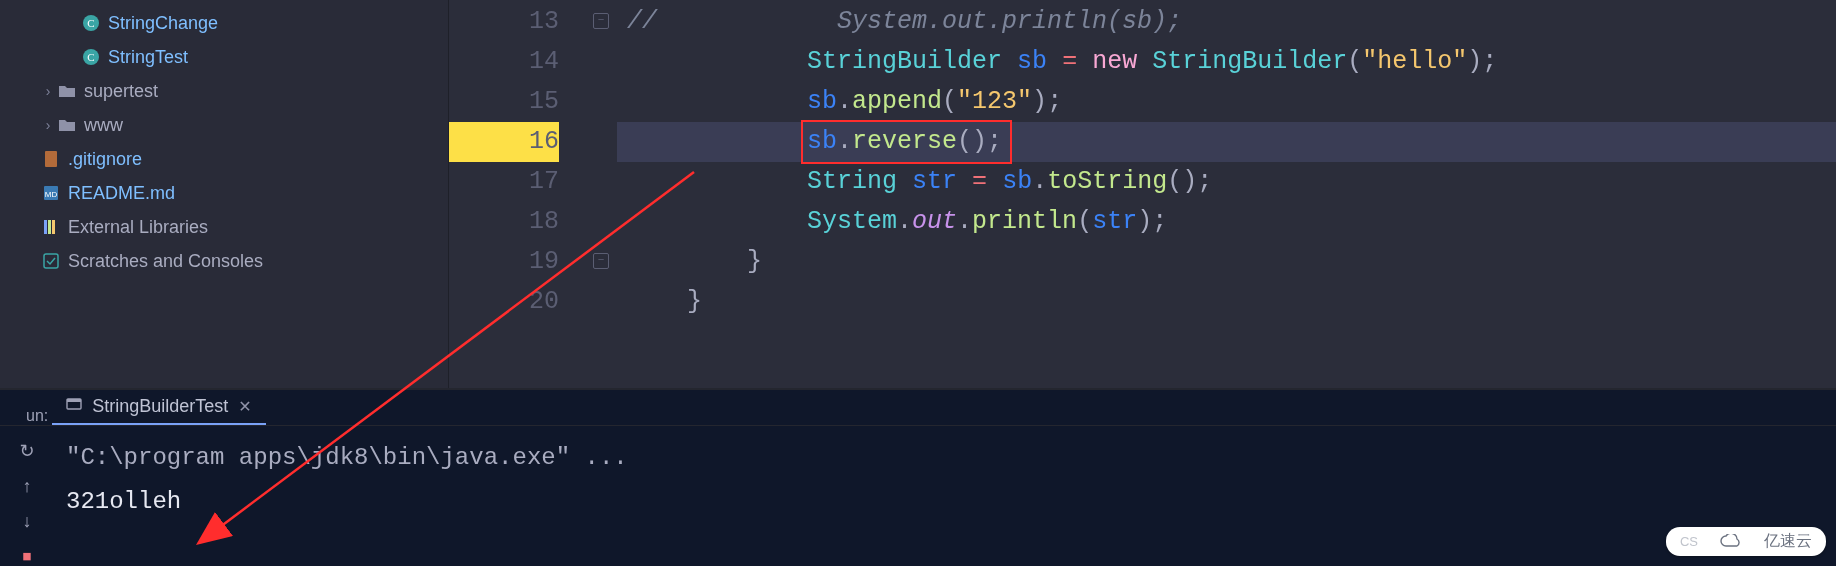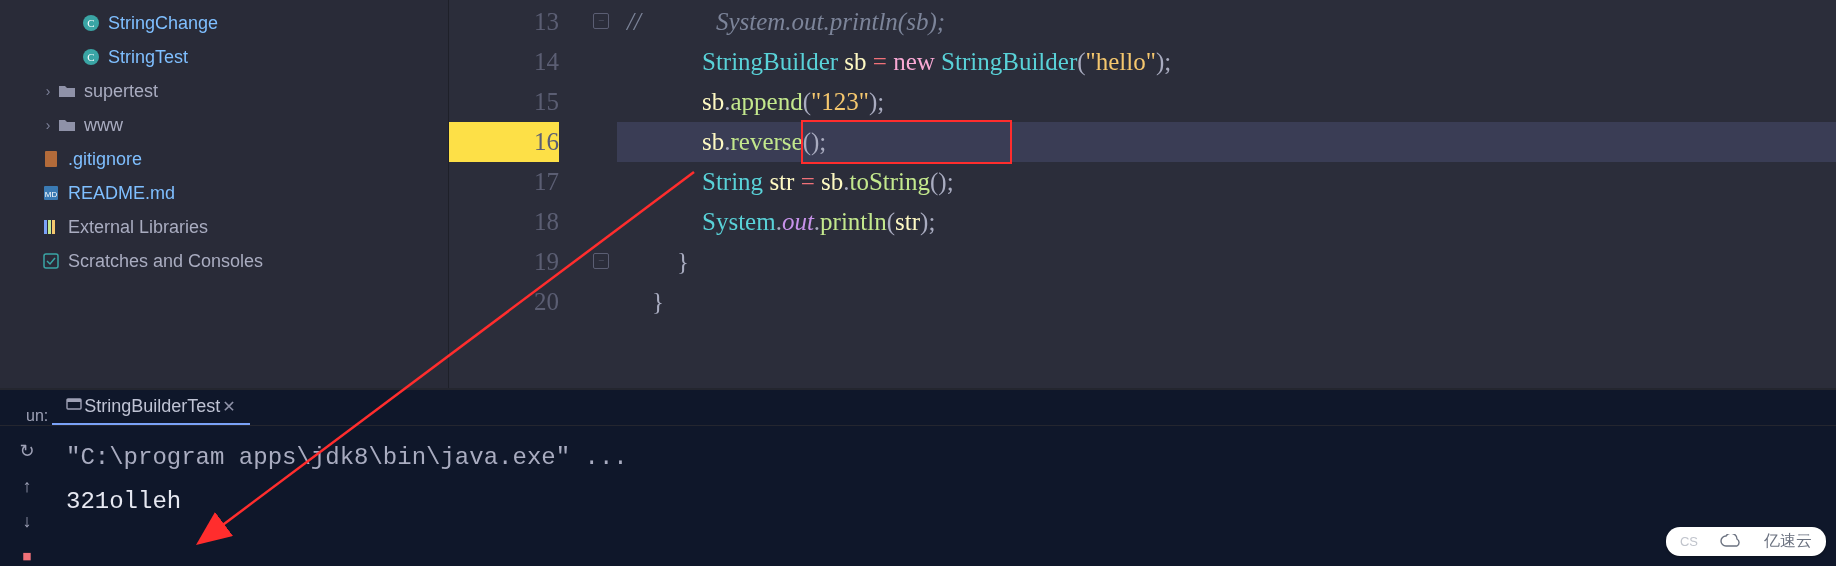--- a/index.html
+++ b/index.html
@@ -7,42 +7,42 @@
   .main{display:flex;flex:1;min-height:0}
   .sidebar{width:448px;background:#292b38;display:flex;flex-direction:column;overflow:hidden;border-right:1px solid #1e2029}
   .tree{flex:1;padding-top:6px}
   .tree-row{display:flex;align-items:center;height:34px;cursor:pointer;color:#a9acc0}
   .tree-row .chev{width:16px;display:inline-flex;justify-content:center;color:#7e829a;font-size:14px}
   .tree-row .icn{width:22px;display:inline-flex;justify-content:center;align-items:center;margin-right:6px}
   .indent0{padding-left:24px}
   .indent1{padding-left:40px}
   .indent2{padding-left:64px}
   .blue-link{color:#7fbfff}
-  .editor{flex:1;display:flex;background:#2b2d3a;font-family:Liberation Serif, serif;font-size:25px;line-height:40px}
+  .editor{flex:1;display:flex;background:#2b2d3a;font-family:Liberation Mono, monospace;font-size:25px;line-height:40px}
   .gutter{width:110px;text-align:right;color:#5b5e73;padding-top:2px;user-select:none;background:#2b2d3a;padding-right:28px}
   .gutline{height:40px}
   .foldcol{width:30px;position:relative}
   .code{flex:1;padding-top:2px;white-space:pre;position:relative}
   .codeline{height:40px;padding-left:10px}
   .hl-line{background:#3a3d55;position:absolute;left:0;right:0;height:40px;z-index:0}
   .code span{position:relative;z-index:1}
   .gutter .hl-num{background:#fde047}
   .c-comment{color:#7c8499;font-style:italic}
   .c-type{color:#59d2d8}
-  .c-ident{color:#fef9c3}
+  .c-ident{color:#3b82f6}
   .c-method{color:#c3e88d}
   .c-str{color:#f5c76e}
   .c-op{color:#f07178}
   .c-punct{color:#a9acc0}
   .c-field{color:#c792ea;font-style:italic}
   .c-new{color:#f9a8d4}
   .redbox{position:absolute;border:2px solid #ff2d2d;z-index:3;pointer-events:none}
   .run-panel{background:#0f172a;border-top:2px solid #24262f;height:176px;display:flex;flex-direction:column}
   .run-tabs{height:44px;display:flex;align-items:flex-end;padding-left:26px;border-bottom:1px solid #24262f}
-  .run-tab{display:flex;align-items:center;gap:2px;padding:6px 14px;color:#bfc3d4;border-bottom:2px solid #7aa2f7;font-size:18px}
+  .run-tab{display:flex;align-items:center;gap:10px;padding:6px 14px;color:#bfc3d4;border-bottom:2px solid #7aa2f7;font-size:18px}
   .run-tab .close{color:#8f92a8;font-size:16px;cursor:pointer}
   .run-body{flex:1;display:flex}
   .run-tools{width:54px;display:flex;flex-direction:column;align-items:center;gap:14px;padding-top:14px;color:#9da0b5}
   .run-out{flex:1;font-family:Consolas,"Courier New",monospace;font-size:24px;color:#d7d9e4;padding:10px 12px;line-height:44px}
   svg.annot{position:absolute;top:0;left:0;width:1836px;height:566px;pointer-events:none;z-index:50}
   .watermark{position:absolute;right:10px;bottom:10px;background:#fff;border-radius:14px;padding:4px 14px;font-size:16px;color:#6b7280;display:flex;align-items:center;gap:22px;z-index:60;box-shadow:0 1px 3px rgba(0,0,0,.3)}
   .foldmark{position:absolute;width:14px;height:14px;border:1px solid #5b5e73;border-radius:2px;left:6px;color:#5b5e73;font-size:11px;line-height:12px;text-align:center}
   .icn svg{width:18px;height:18px}
 </style>
 </head>

